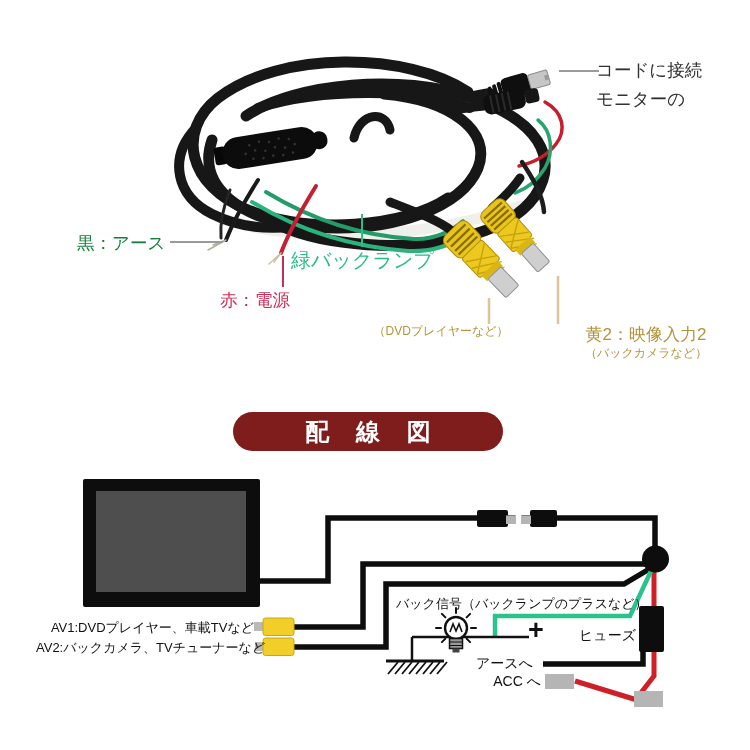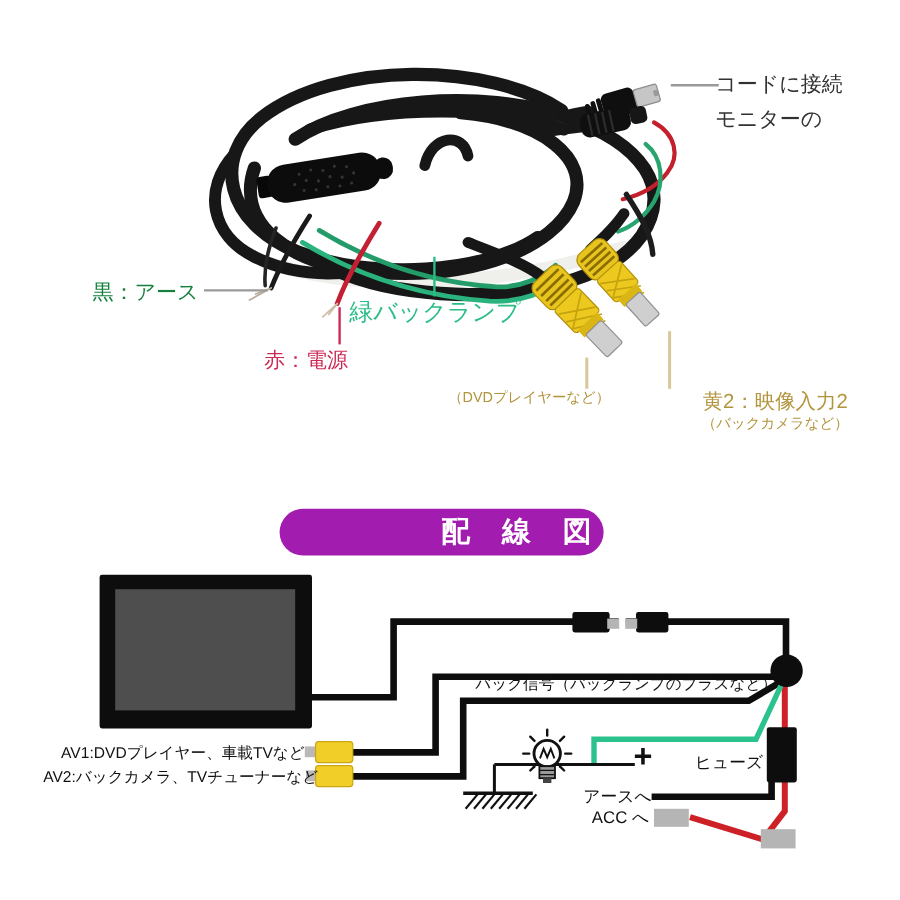--- a/index.html
+++ b/index.html
@@ -13,30 +13,30 @@
   .lbl{position:absolute;white-space:nowrap;color:#15803d;}
   .lbl-monitor{left:596px;top:56px;font-size:17.5px;line-height:29px;color:#313131;}
   .lbl-black{left:77px;top:231px;font-size:17.5px;}
   .lbl-green{left:291px;top:247px;font-size:20px;color:#2bbd86;}
   .lbl-red{left:220px;top:288px;font-size:17.5px;color:#cb2a56;}
   .lbl-yellow1{left:362px;top:324px;width:158px;text-align:center;color:#b2943c;}
   .lbl-yellow2{left:538px;top:324px;width:138px;text-align:center;color:#b2943c;margin-left:39px;}
   .y-title{font-size:17px;line-height:22px;white-space:nowrap;}
   .y-sub{font-size:12px;line-height:15px;white-space:nowrap;}
   .banner{
-    position:absolute;left:233px;top:424px;width:270px;height:39px;border-radius:20px;
-    background:#a21caf;color:#ffffff;font-size:24px;line-height:39px;text-align:right;
+    position:absolute;left:233px;top:412px;width:270px;height:39px;border-radius:20px;
+    background:#7f1d1d;color:#ffffff;font-size:24px;line-height:39px;text-align:center;
     letter-spacing:10px;text-indent:10px;font-weight:bold;
   }
   .dlbl{position:absolute;white-space:nowrap;color:#111;}
   .lbl-av1{left:36px;top:619px;width:218px;text-align:right;font-size:13px;}
   .lbl-av2{left:36px;top:639px;width:218px;text-align:right;font-size:13px;}
-  .lbl-backsignal{left:396px;top:561px;font-size:13px;font-family:Liberation Serif, serif;}
+  .lbl-backsignal{left:396px;top:595px;font-size:13px;font-family:Liberation Serif, serif;}
   .lbl-fuse{left:556px;top:627px;width:80px;text-align:right;font-size:14px;}
-  .lbl-earth{left:466px;top:655px;width:77px;text-align:right;font-size:14px;}
+  .lbl-earth{left:466px;top:655px;width:77px;text-align:center;font-size:14px;}
   .lbl-acc{left:466px;top:673px;width:75px;text-align:right;font-size:14px;}
   .lbl-plus{left:528px;top:615px;font-size:27px;font-weight:bold;}
 </style>
 </head>
 <body>
 
 <div class="canvas">
 
   <svg id="photo-art" width="750" height="420" viewBox="0 0 750 420">
 

